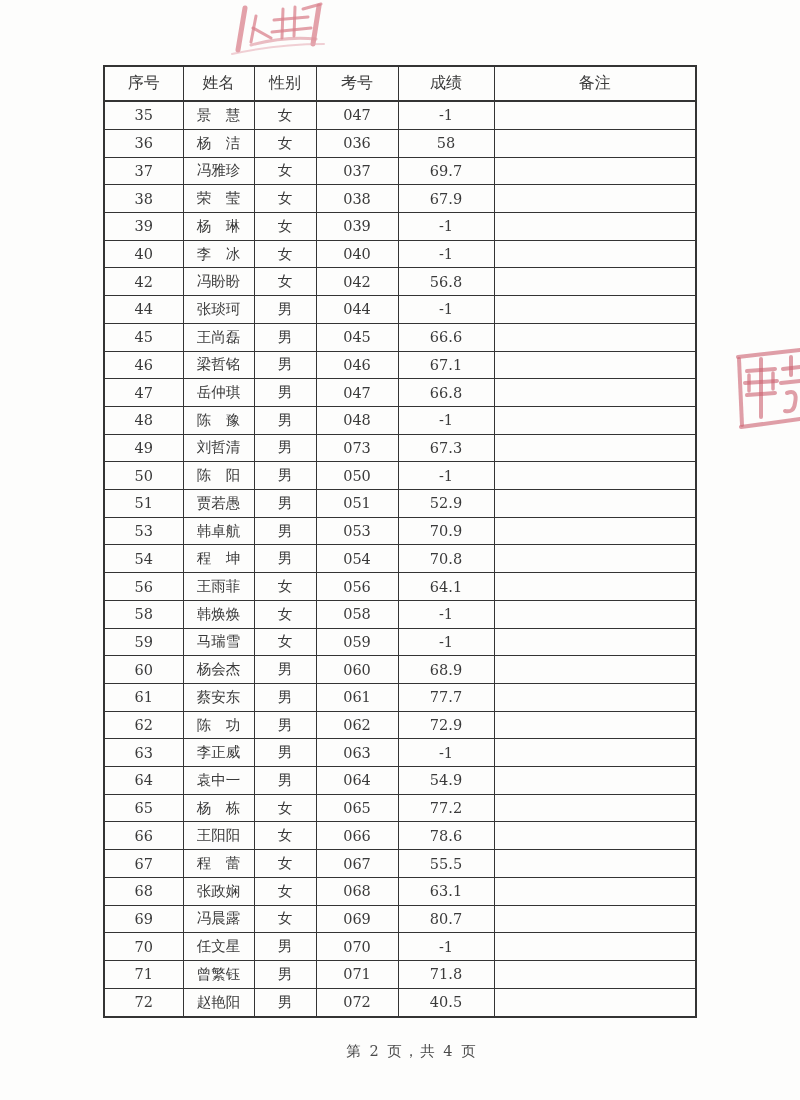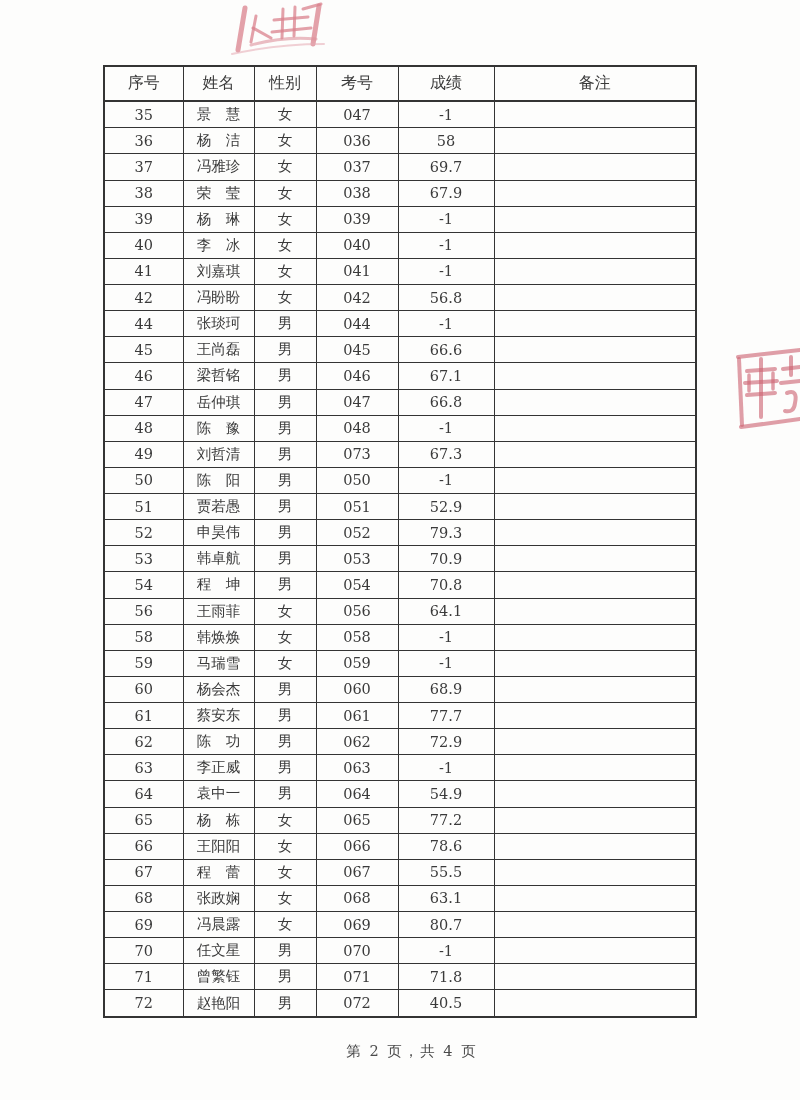--- a/index.html
+++ b/index.html
@@ -156,28 +156,20 @@
   </tr>
         <tr>
     <td>40</td>
     <td>李　冰</td>
     <td>女</td>
     <td>040</td>
     <td>-1</td>
     <td></td>
   </tr>
         <tr>
-    <td>41</td>
-    <td>刘嘉琪</td>
-    <td>女</td>
-    <td>041</td>
-    <td>-1</td>
-    <td></td>
-  </tr>
-        <tr>
     <td>42</td>
     <td>冯盼盼</td>
     <td>女</td>
     <td>042</td>
     <td>56.8</td>
     <td></td>
   </tr>
         <tr>
     <td>44</td>
     <td>张琰珂</td>
@@ -236,28 +228,20 @@
   </tr>
         <tr>
     <td>51</td>
     <td>贾若愚</td>
     <td>男</td>
     <td>051</td>
     <td>52.9</td>
     <td></td>
   </tr>
         <tr>
-    <td>52</td>
-    <td>申昊伟</td>
-    <td>男</td>
-    <td>052</td>
-    <td>79.3</td>
-    <td></td>
-  </tr>
-        <tr>
     <td>53</td>
     <td>韩卓航</td>
     <td>男</td>
     <td>053</td>
     <td>70.9</td>
     <td></td>
   </tr>
         <tr>
     <td>54</td>
     <td>程　坤</td>

